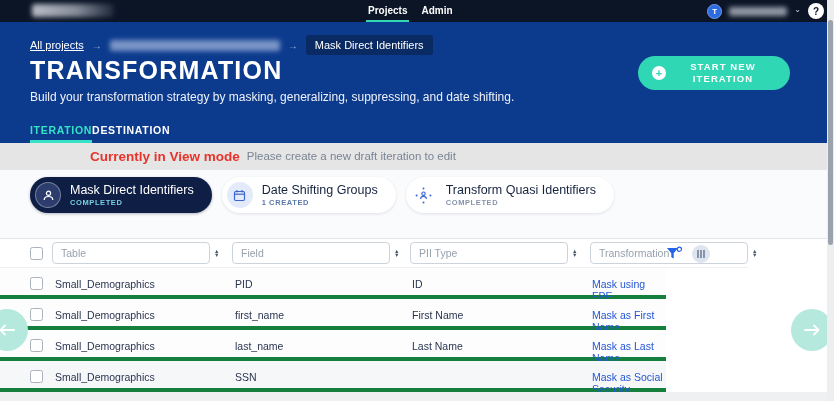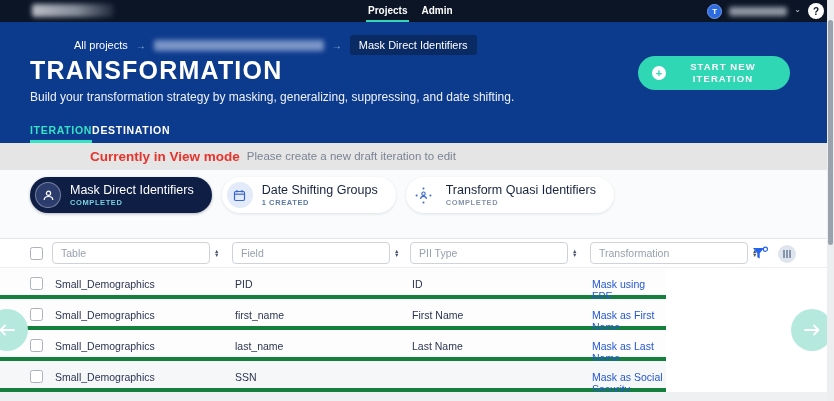--- a/index.html
+++ b/index.html
@@ -18,21 +18,21 @@
   .avatar { width:15px; height:15px; border-radius:50%; background:#2d6be0; border:1px solid #6f9bee;
     color:#fff; font-size:8px; font-weight:bold; display:flex; align-items:center; justify-content:center; }
   .user-blob { width:58px; height:9px; border-radius:2px; background:#a9afbb; filter:blur(2.5px); opacity:.85; }
   .chev { color:#cfd5de; font-size:8px; margin-top:-3px; }
   .help { width:16px; height:16px; border-radius:50%; background:#fff; color:#0b1526; font-size:10px; font-weight:bold;
     display:flex; align-items:center; justify-content:center; }
 
   
   .hero { position:absolute; left:0; top:22px; width:834px; height:121px; background:#0c3a8d; z-index:5; }
   .crumbs { position:absolute; left:30px; top:13px; display:flex; align-items:center; gap:8px; font-size:11px; color:#fff; }
-  .crumb-link { color:#fff; cursor:pointer;margin-left:44px; }
+  .crumb-link { color:#fff; text-decoration:underline; cursor:pointer; }
   .crumb-sep { color:#9db2dd; font-size:10px; }
   .crumb-blob { width:170px; height:11px; border-radius:2px; background:#a9bbdf; filter:blur(2.5px); opacity:.7; }
   .crumb-chip { background:#0a2a63; color:#fff; border-radius:3px; padding:4px 9px; font-size:11px; }
   .hero-title { position:absolute; left:30px; top:34px; color:#fff; font-size:25px; font-weight:bold; letter-spacing:1.2px; }
   .hero-sub { position:absolute; left:30px; top:68px; color:#eef2fa; font-size:12px; }
   .cta { position:absolute; right:44px; top:34px; width:152px; height:34px; background:#2fd7b4; border:none; border-radius:20px;
     display:flex; align-items:center; cursor:pointer; padding:0 10px 0 14px; }
   .cta-plus { width:14px; height:14px; border-radius:50%; background:#fff; color:#2fd7b4; font-size:11px; font-weight:bold;
     display:flex; align-items:center; justify-content:center; line-height:1; flex:0 0 auto; }
   .cta-label { flex:1; color:#fff; font-size:9.5px; font-weight:bold; letter-spacing:1.1px; text-align:center; line-height:1.3; padding:0 2px; }
@@ -59,21 +59,21 @@
   .pill-label { font-size:12.5px; }
   .pill.dark .pill-label { color:#fff; }
   .pill.light .pill-label { color:#16233f; }
   .pill-status { font-size:7.5px; font-weight:bold; letter-spacing:.6px; margin-top:1px; }
   .status-teal { color:#79cfe0; }
   .status-blue { color:#5b78a8; }
   .status-gray { color:#8794ab; }
 
   
   .grid { position:absolute; left:0; top:238px; width:834px; height:163px; background:#fff; border-top:1px solid #e4e7ea; z-index:2; }
-  .grid-head { position:absolute; left:0; top:0; width:834px; height:29px; border-bottom:1px solid #edeff2; background:#fff; }
+  .grid-head { position:absolute; left:0; top:0; width:748px; height:29px; border-bottom:1px solid #edeff2; background:#fff; }
   .cb { position:absolute; width:13px; height:13px; border:1.5px solid #a9b2bd; border-radius:2.5px; background:#fff; top:8px; left:30px; cursor:pointer; }
   .fcell { position:absolute; top:3px; display:flex; align-items:center; gap:4px; }
   .fcell input { width:158px; height:22px; border:1px solid #ccd3db; border-radius:4px; font-family:"Liberation Sans",sans-serif;
     font-size:10.5px; color:#3a4454; padding:0 8px; outline:none; background:#fff; }
   .fcell input::placeholder { color:#97a1ad; }
   .sort { display:flex; flex-direction:column; line-height:4.5px; font-size:5.5px; color:#49536a; cursor:pointer; }
   .sort::before { content:"▲"; } .sort::after { content:"▼"; }
   .f1{left:52px;} .f2{left:232px;} .f3{left:410px;} .f4{left:590px;}
   .head-icons { position:absolute; right:38px; top:6px; display:flex; align-items:center; gap:9px; }
   .cols-btn { width:18px; height:18px; border-radius:50%; background:#dfe5ee; display:flex; align-items:center; justify-content:center; gap:1.5px; cursor:pointer; }

